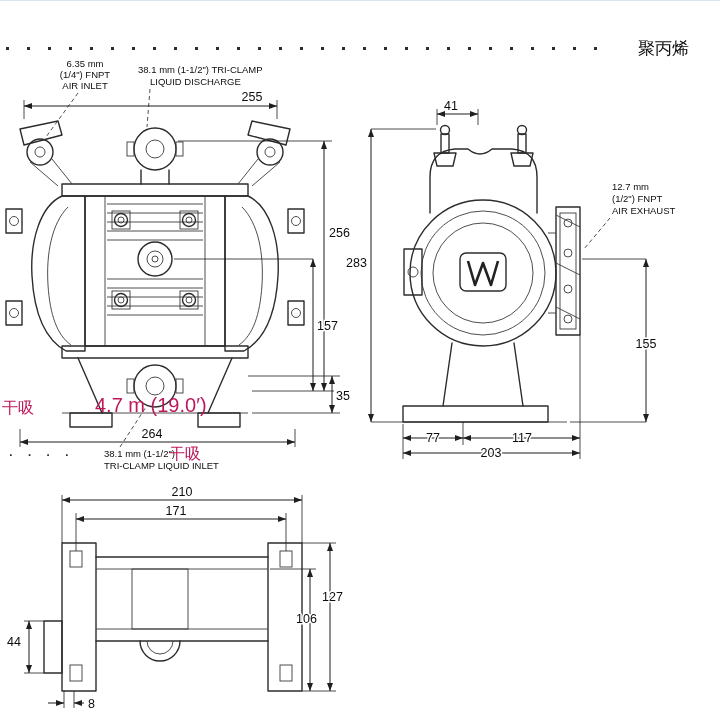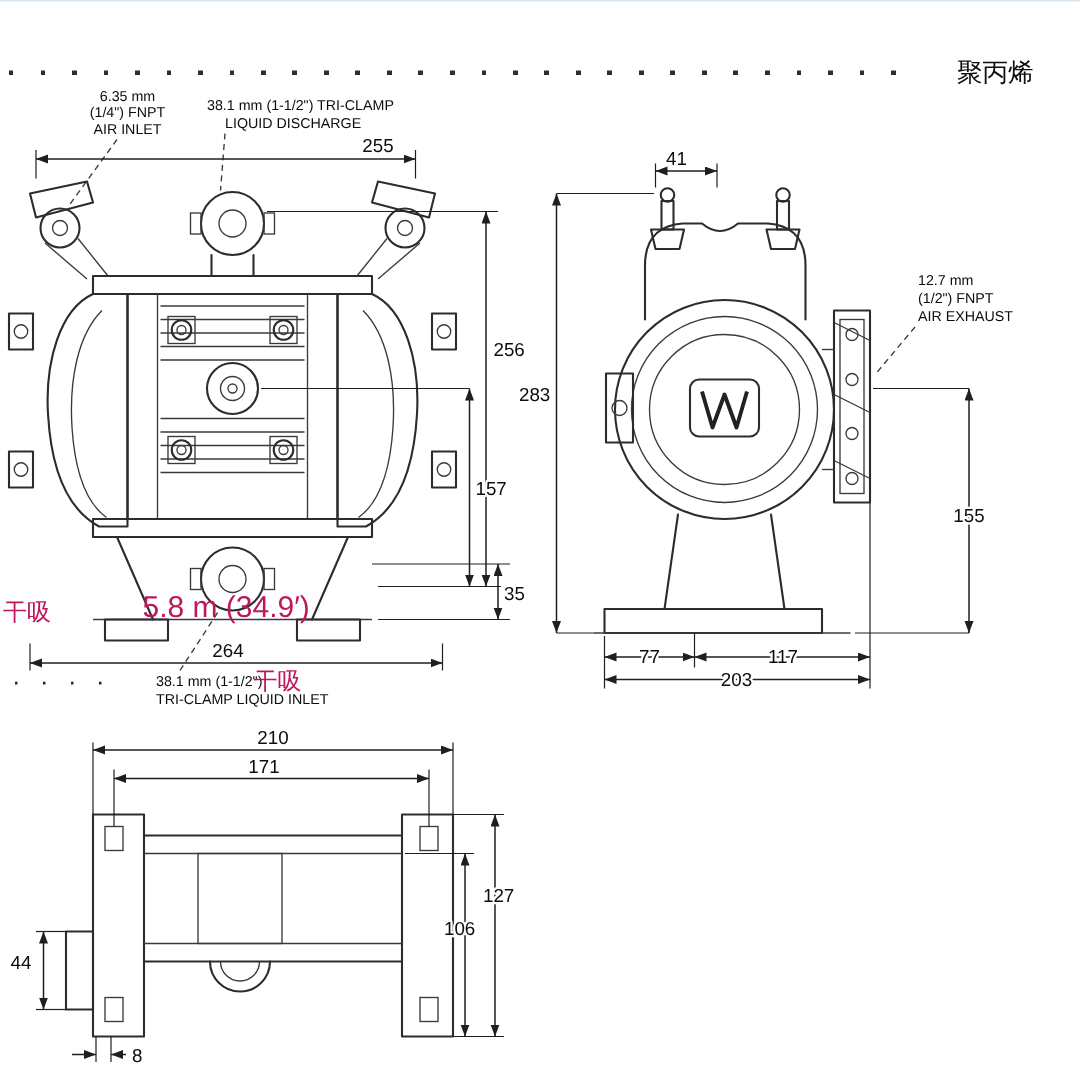--- a/index.html
+++ b/index.html
@@ -273,17 +273,17 @@
       <line class="dml" x1="48" y1="702" x2="64" y2="702" marker-end="url(#ar)"></line>
       <line class="dml" x1="84" y1="702" x2="74" y2="702" marker-end="url(#ar)"></line>
       <text class="dim" x="88" y="707">8</text>
     </g>
   </svg>
 
   <div class="dotrule"></div>
   <div class="material">聚丙烯</div>
 
   <div class="ann" id="a1l">干吸</div>
-  <div class="ann" id="a1v">5.8 m (34.9′)</div>
+  <div class="ann" id="a1v">4.7 m (19.0′)</div>
   <div class="ann" id="adots">····</div>
   <div class="ann" id="a2l">干吸</div>
 
 </div>
 
 </body></html>

